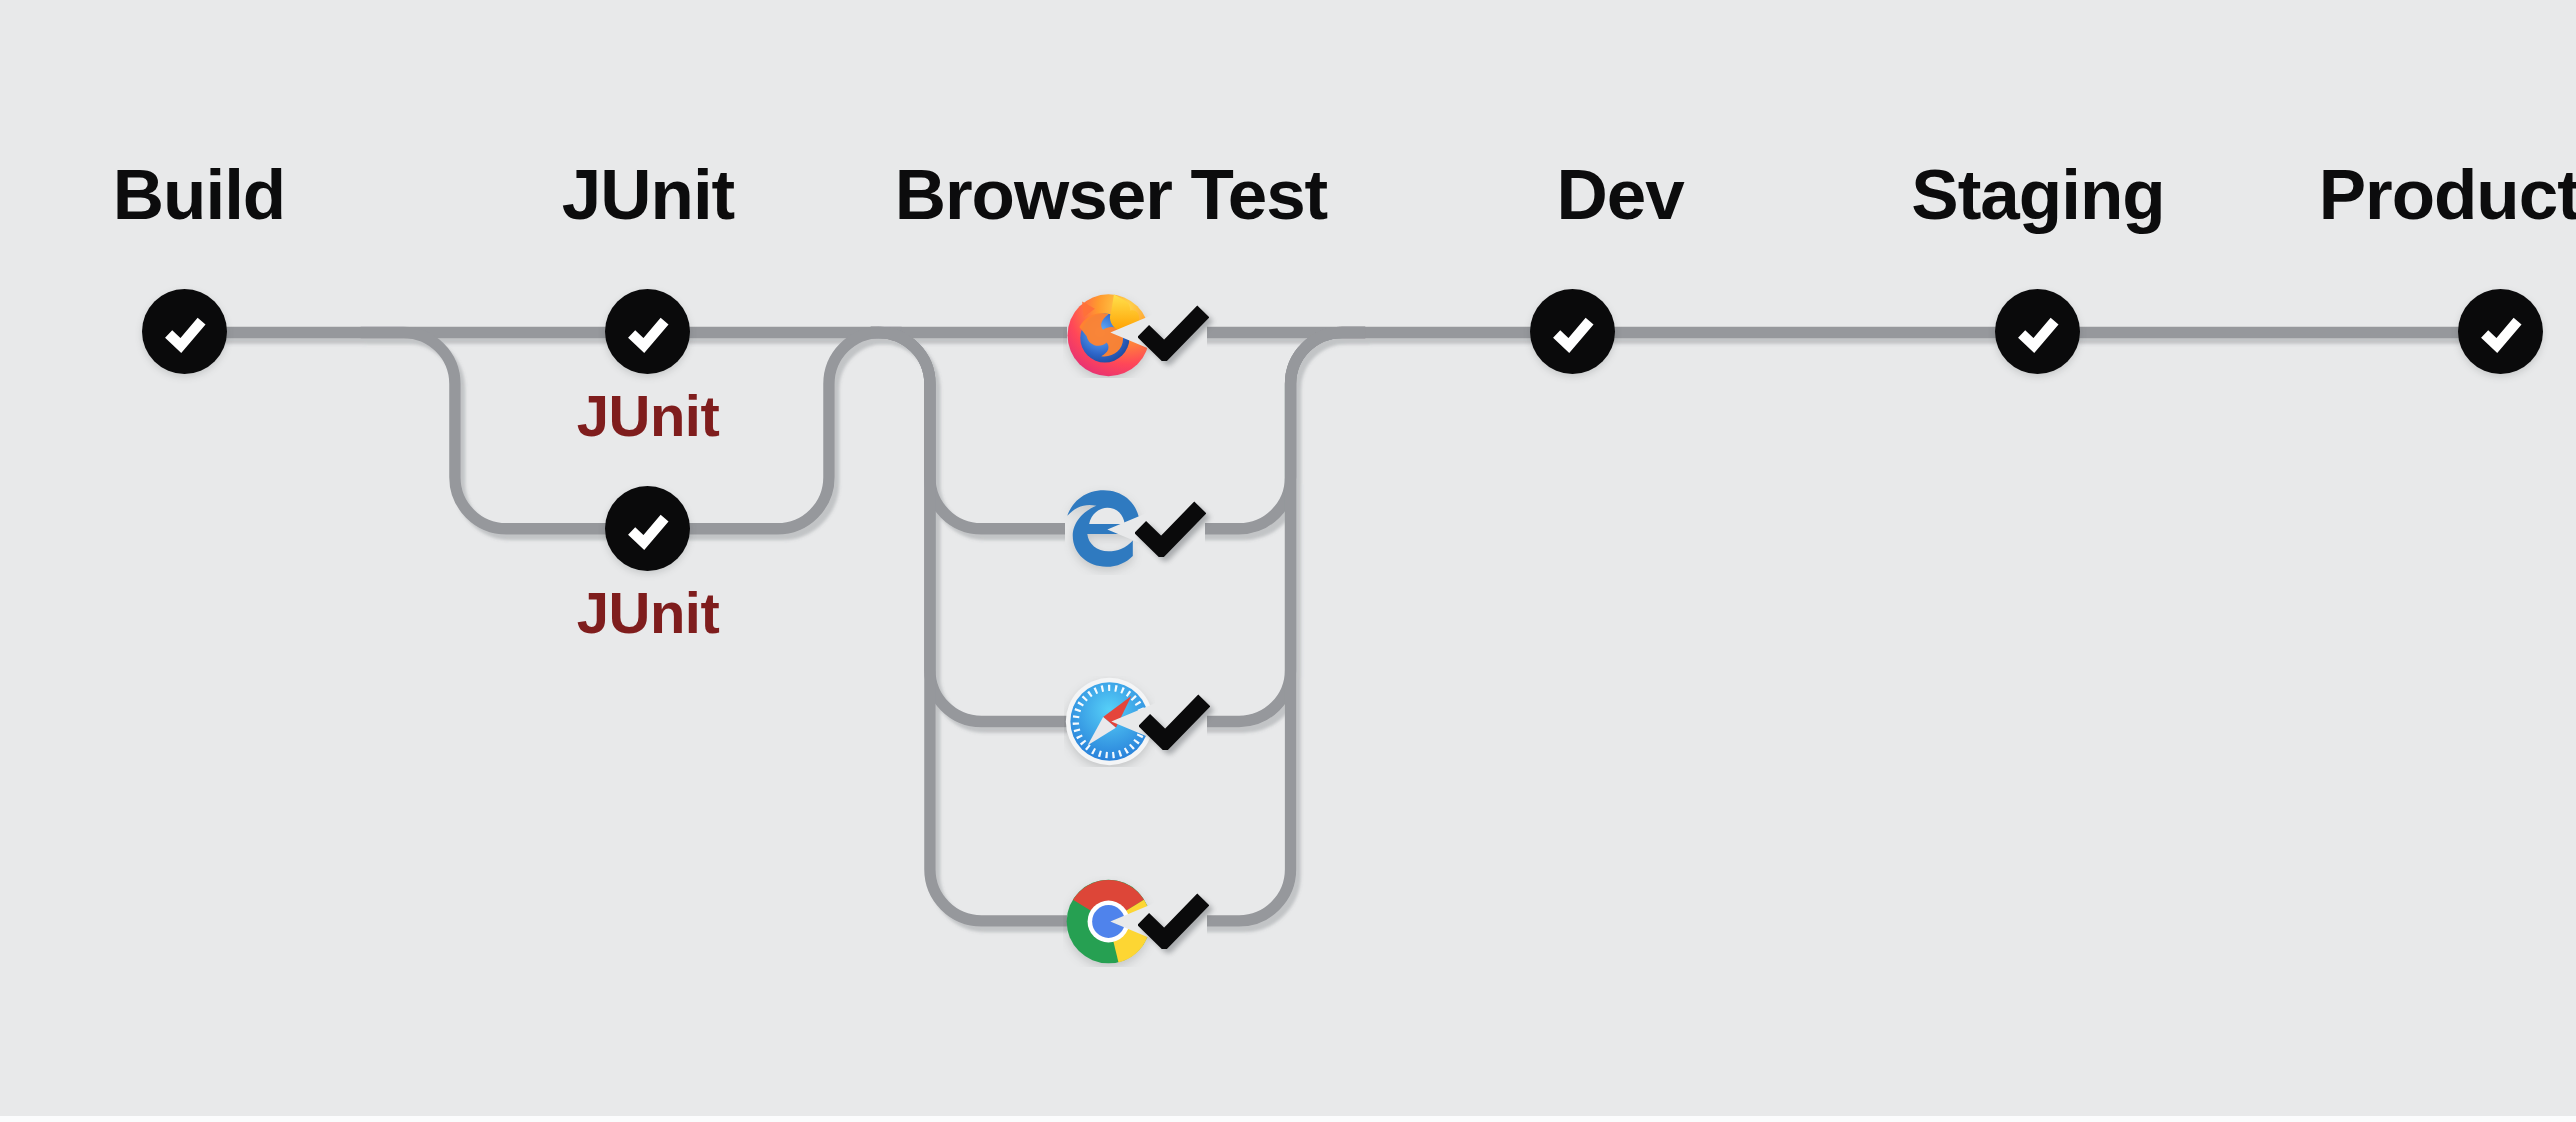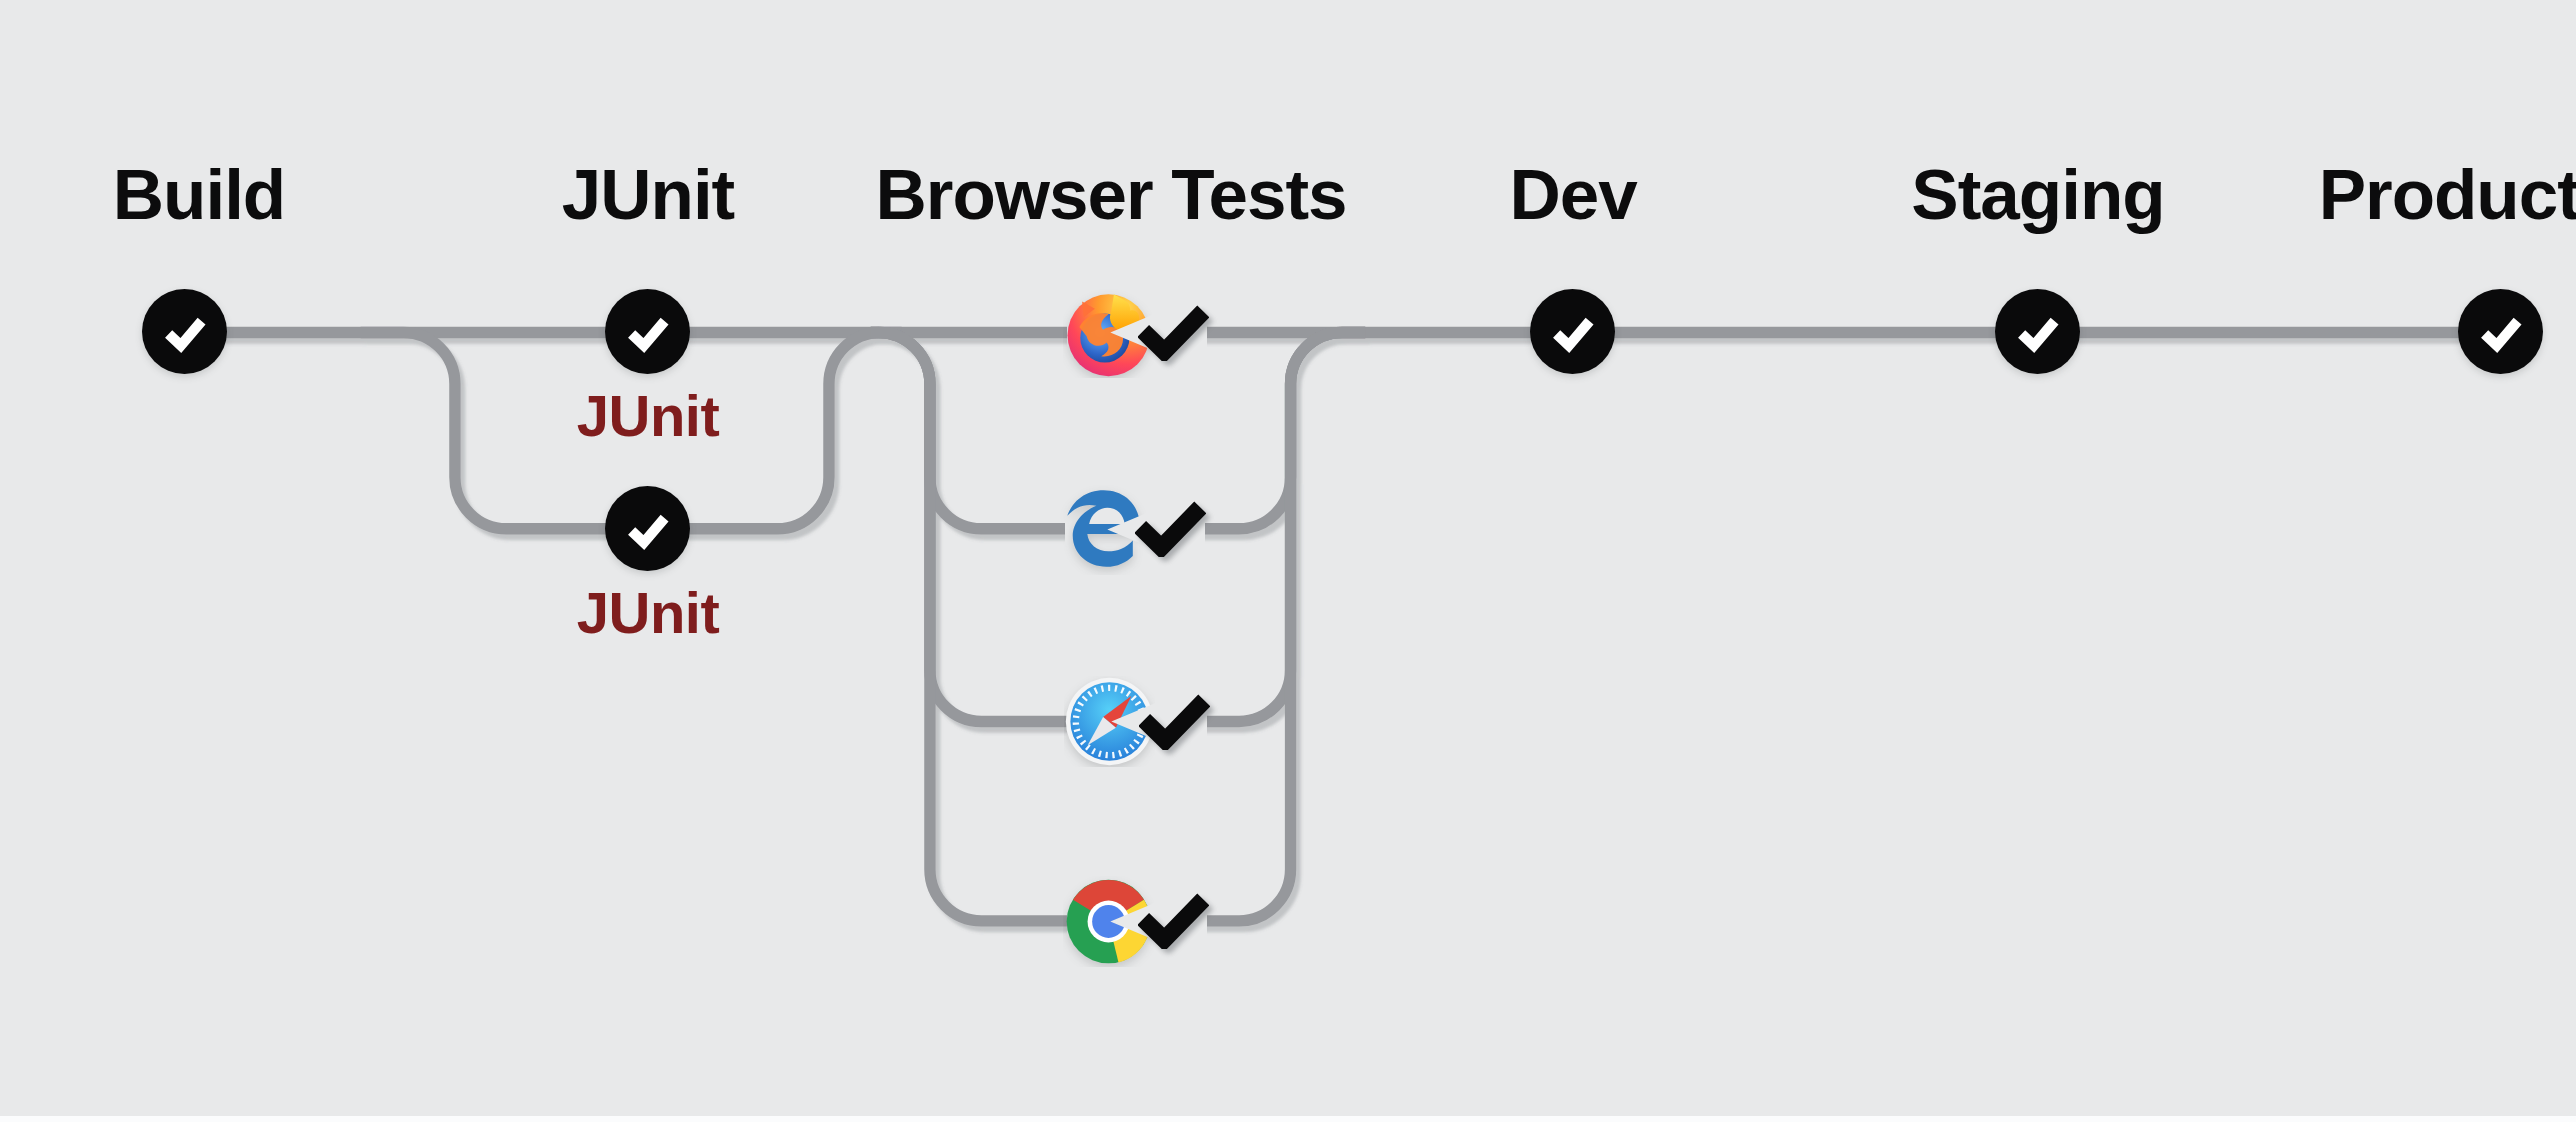--- a/index.html
+++ b/index.html
@@ -67,22 +67,22 @@
       <path d="M 359 645 H 4855"></path>
       <path d="M 700 645 H 783 A 100 100 0 0 1 883 745 V 926 A 100 100 0 0 0 983 1026 H 1509 A 100 100 0 0 0 1609 926 V 745 A 100 100 0 0 1 1709 645 H 1750"></path>
       <path d="M 1690 645 H 1705 A 100 100 0 0 1 1805 745 V 926 A 100 100 0 0 0 1905 1026 H 2405 A 100 100 0 0 0 2505 926 V 745 A 100 100 0 0 1 2605 645 H 2650"></path>
       <path d="M 1690 645 H 1705 A 100 100 0 0 1 1805 745 V 1300 A 100 100 0 0 0 1905 1400 H 2405 A 100 100 0 0 0 2505 1300 V 745 A 100 100 0 0 1 2605 645 H 2650"></path>
       <path d="M 1690 645 H 1705 A 100 100 0 0 1 1805 745 V 1687 A 100 100 0 0 0 1905 1787 H 2405 A 100 100 0 0 0 2505 1687 V 745 A 100 100 0 0 1 2605 645 H 2650"></path>
     </g>
   </svg>
 
   <div class="stage-title" style="left:199px">Build</div>
   <div class="stage-title" style="left:648px">JUnit</div>
-  <div class="stage-title" style="left:1111px">Browser Tests</div>
-  <div class="stage-title" style="left:1573px">Dev</div>
+  <div class="stage-title" style="left:1111px">Browser Test</div>
+  <div class="stage-title" style="left:1620px">Dev</div>
   <div class="stage-title" style="left:2038px">Staging</div>
   <div class="stage-title" style="left:2501px">Production</div>
 
   <div class="node" style="left:185px;top:332px">
     <svg viewBox="0 0 100 100">
         <polyline points="24,54 44,73 78,33" stroke="#ffffff" stroke-width="17" fill="none"></polyline>
       </svg>
   </div>
   <div class="node" style="left:648px;top:332px">
     <svg viewBox="0 0 100 100">

